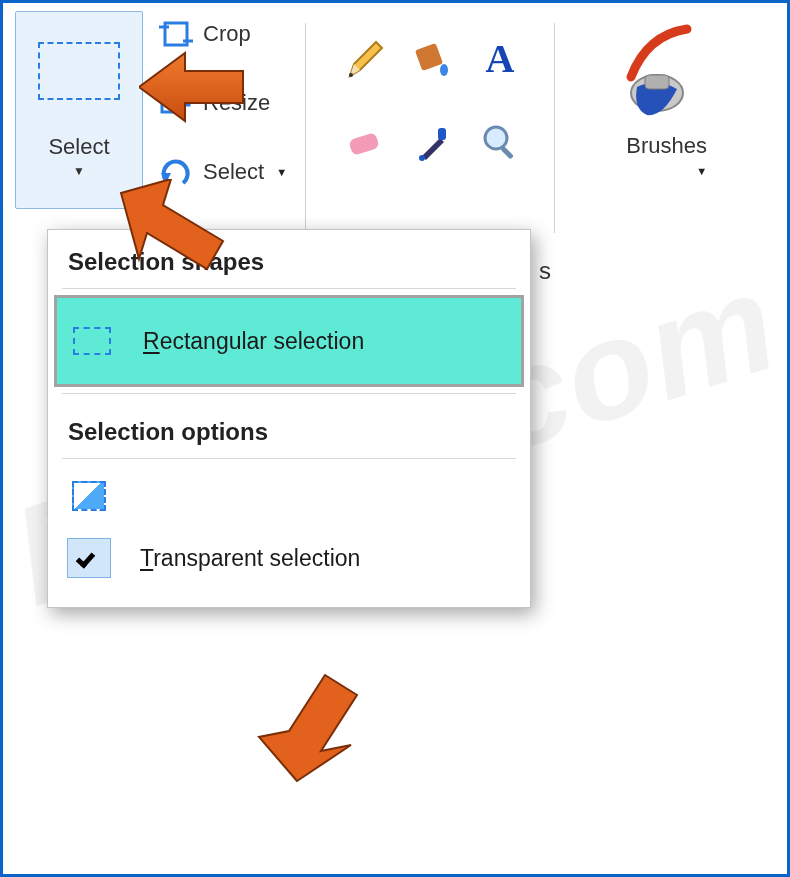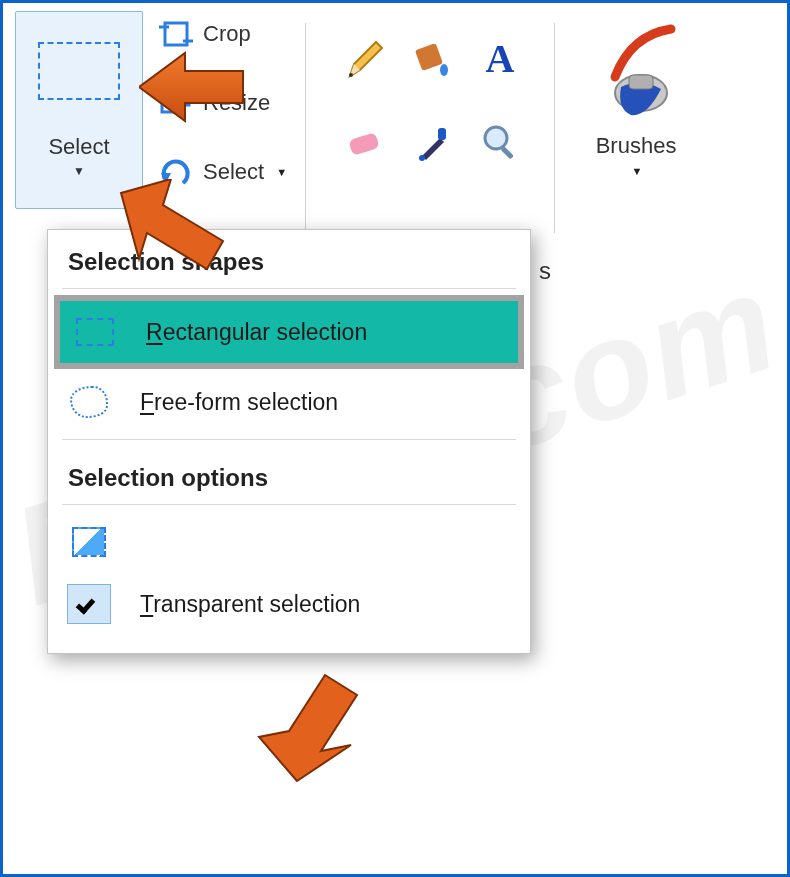--- a/index.html
+++ b/index.html
@@ -11,27 +11,27 @@
   .select-icon-box{width:126px;height:118px;display:flex;align-items:center;justify-content:center}
   .dotted-rect{width:78px;height:54px;border:2px dashed #2a7de2;border-radius:1px}
   .select-lbl-area{display:flex;flex-direction:column;align-items:center;gap:2px;padding-top:4px}
   .select-lbl{font-size:22px;color:#333}
   .sel-arrow{font-size:12px;color:#333;margin-top:2px}
   .vlist{display:flex;flex-direction:column;gap:35px;padding:6px 8px 0 10px}
   .vitm{display:flex;align-items:center;gap:10px;font-size:22px;color:#333;white-space:nowrap}
   .tiny-arrow{font-size:11px;color:#222;margin-left:2px}
   .tool-grid{display:grid;grid-template-columns:repeat(3,60px);grid-template-rows:repeat(2,74px);gap:10px 8px;padding:10px 14px 0 18px}
   .tool-cell{display:flex;align-items:center;justify-content:center}
-  .brush-btn{width:142px;display:flex;flex-direction:column;align-items:center;gap:6px;padding-top:6px}
+  .brush-btn{width:142px;display:flex;flex-direction:column;align-items:flex-end;gap:6px;padding-top:6px}
   .brush-lbl{font-size:22px;color:#333}
   .dropdown{position:absolute;left:44px;top:226px;width:482px;background:#fff;border:1px solid #c4c4c4;box-shadow:4px 6px 18px rgba(0,0,0,.35);padding:0 0 18px 0}
   .dd-header{font-weight:700;font-size:24px;color:#222;padding:18px 20px 6px 20px}
   .dd-sep{height:1px;background:#d8d8d8;margin:6px 14px}
   .dd-row{height:62px;display:flex;align-items:center;gap:24px;padding:0 14px;font-size:23px;color:#1a1a1a}
-  .dd-row.hi{background:#14b8a6;border:6px solid #a3a3a3;margin:2px 6px;padding:0 8px}
+  .dd-row.hi{background:#5eead4;border:3px solid #a3a3a3;margin:2px 6px;padding:12px 8px}
   .dd-icobox{width:54px;height:46px;display:flex;align-items:center;justify-content:center}
   .under{text-decoration:underline;text-underline-offset:3px}
   .icon-rect-sm{width:34px;height:24px;border:2px dashed #2a7de2}
   .icon-freeform{width:34px;height:28px;border:2px dotted #2a7de2;border-radius:60% 40% 55% 45% / 45% 55% 40% 60%}
   .icon-blue-sq{width:28px;height:28px;background:linear-gradient(#9fd1ff,#4ea9f8);border:2px solid #1f7ad4}
   .icon-invert{width:30px;height:26px;border:2px dashed #2a7de2;background:linear-gradient(135deg,transparent 48%,#4ea9f8 48%);position:relative}
   .icon-delete{position:relative;width:30px;height:30px}
   .icon-delete::before,.icon-delete::after{content:"";position:absolute;left:13px;top:-2px;width:5px;height:34px;background:#d11b1b;border-radius:2px}
   .icon-delete::before{transform:rotate(45deg)}
   .icon-delete::after{transform:rotate(-45deg)}
@@ -161,26 +161,20 @@
     <div class="dd-header">Selection shapes</div>
     <div class="dd-sep"></div>
 
     <div class="dd-row hi">
       <div class="dd-icobox">
           <div class="icon-rect-sm"></div>
         </div>
       <span><span class="under">R</span><span>ectangular selection</span></span>
     </div>
 
-    <div class="dd-row">
-      <div class="dd-icobox">
-          <div class="icon-freeform"></div>
-        </div>
-      <span><span class="under">F</span><span>ree-form selection</span></span>
-    </div>
 
     <div class="dd-sep"></div>
     <div class="dd-header">Selection options</div>
     <div class="dd-sep"></div>
 
 
     <div class="dd-row">
       <div class="dd-icobox">
           <div class="icon-invert"></div>
         </div>

